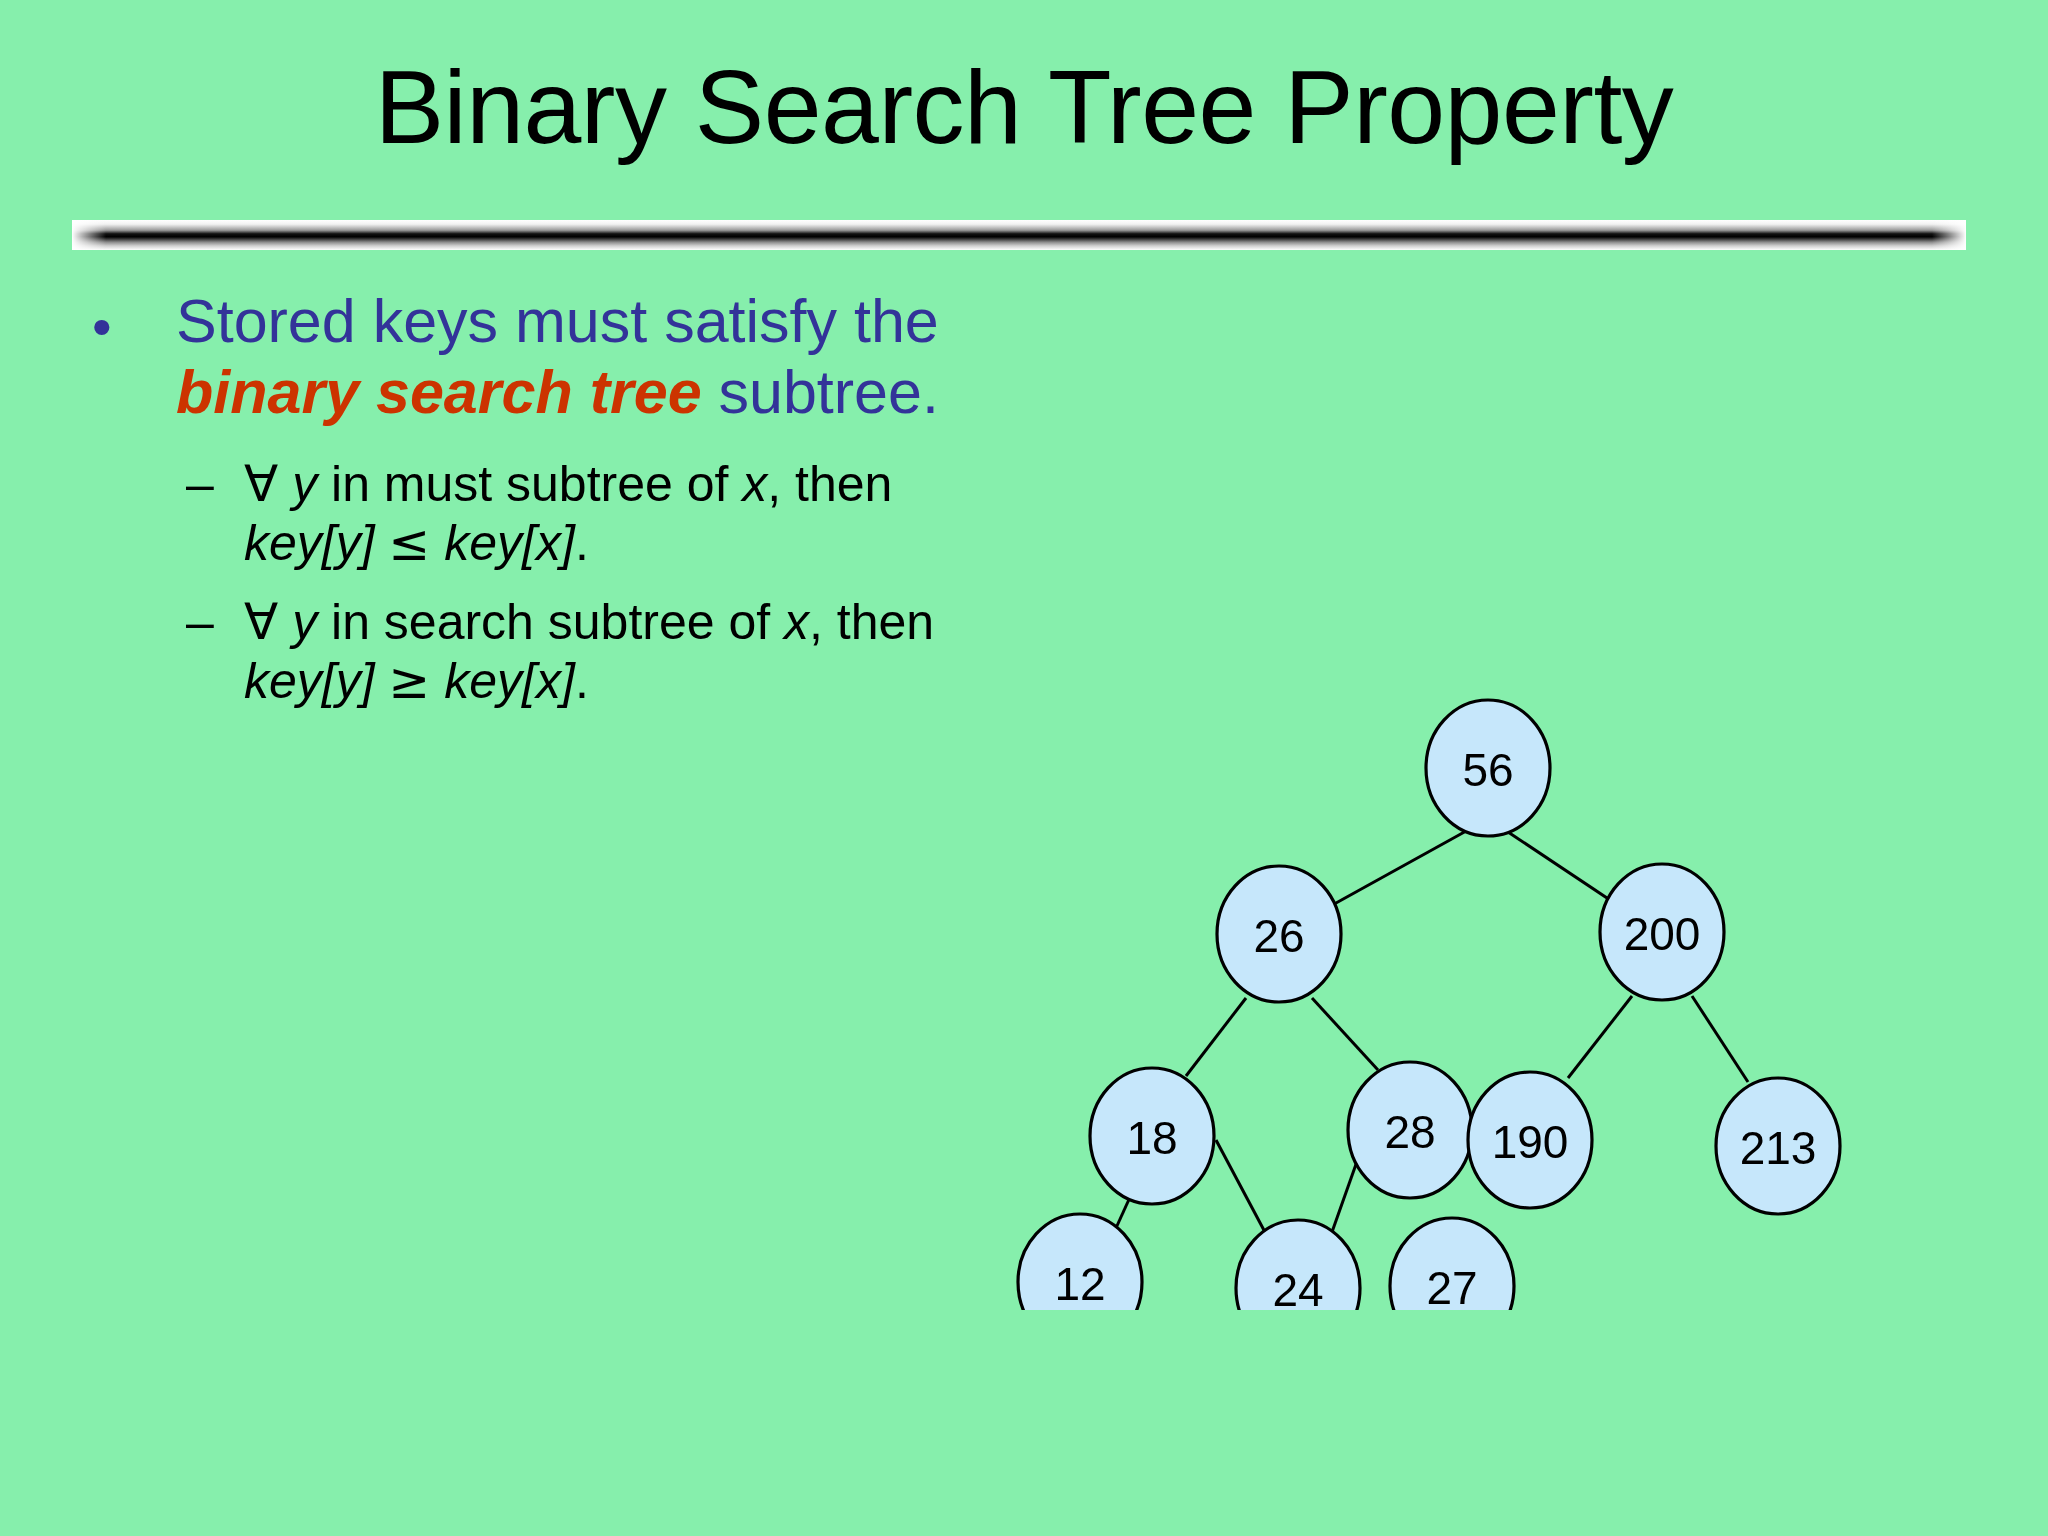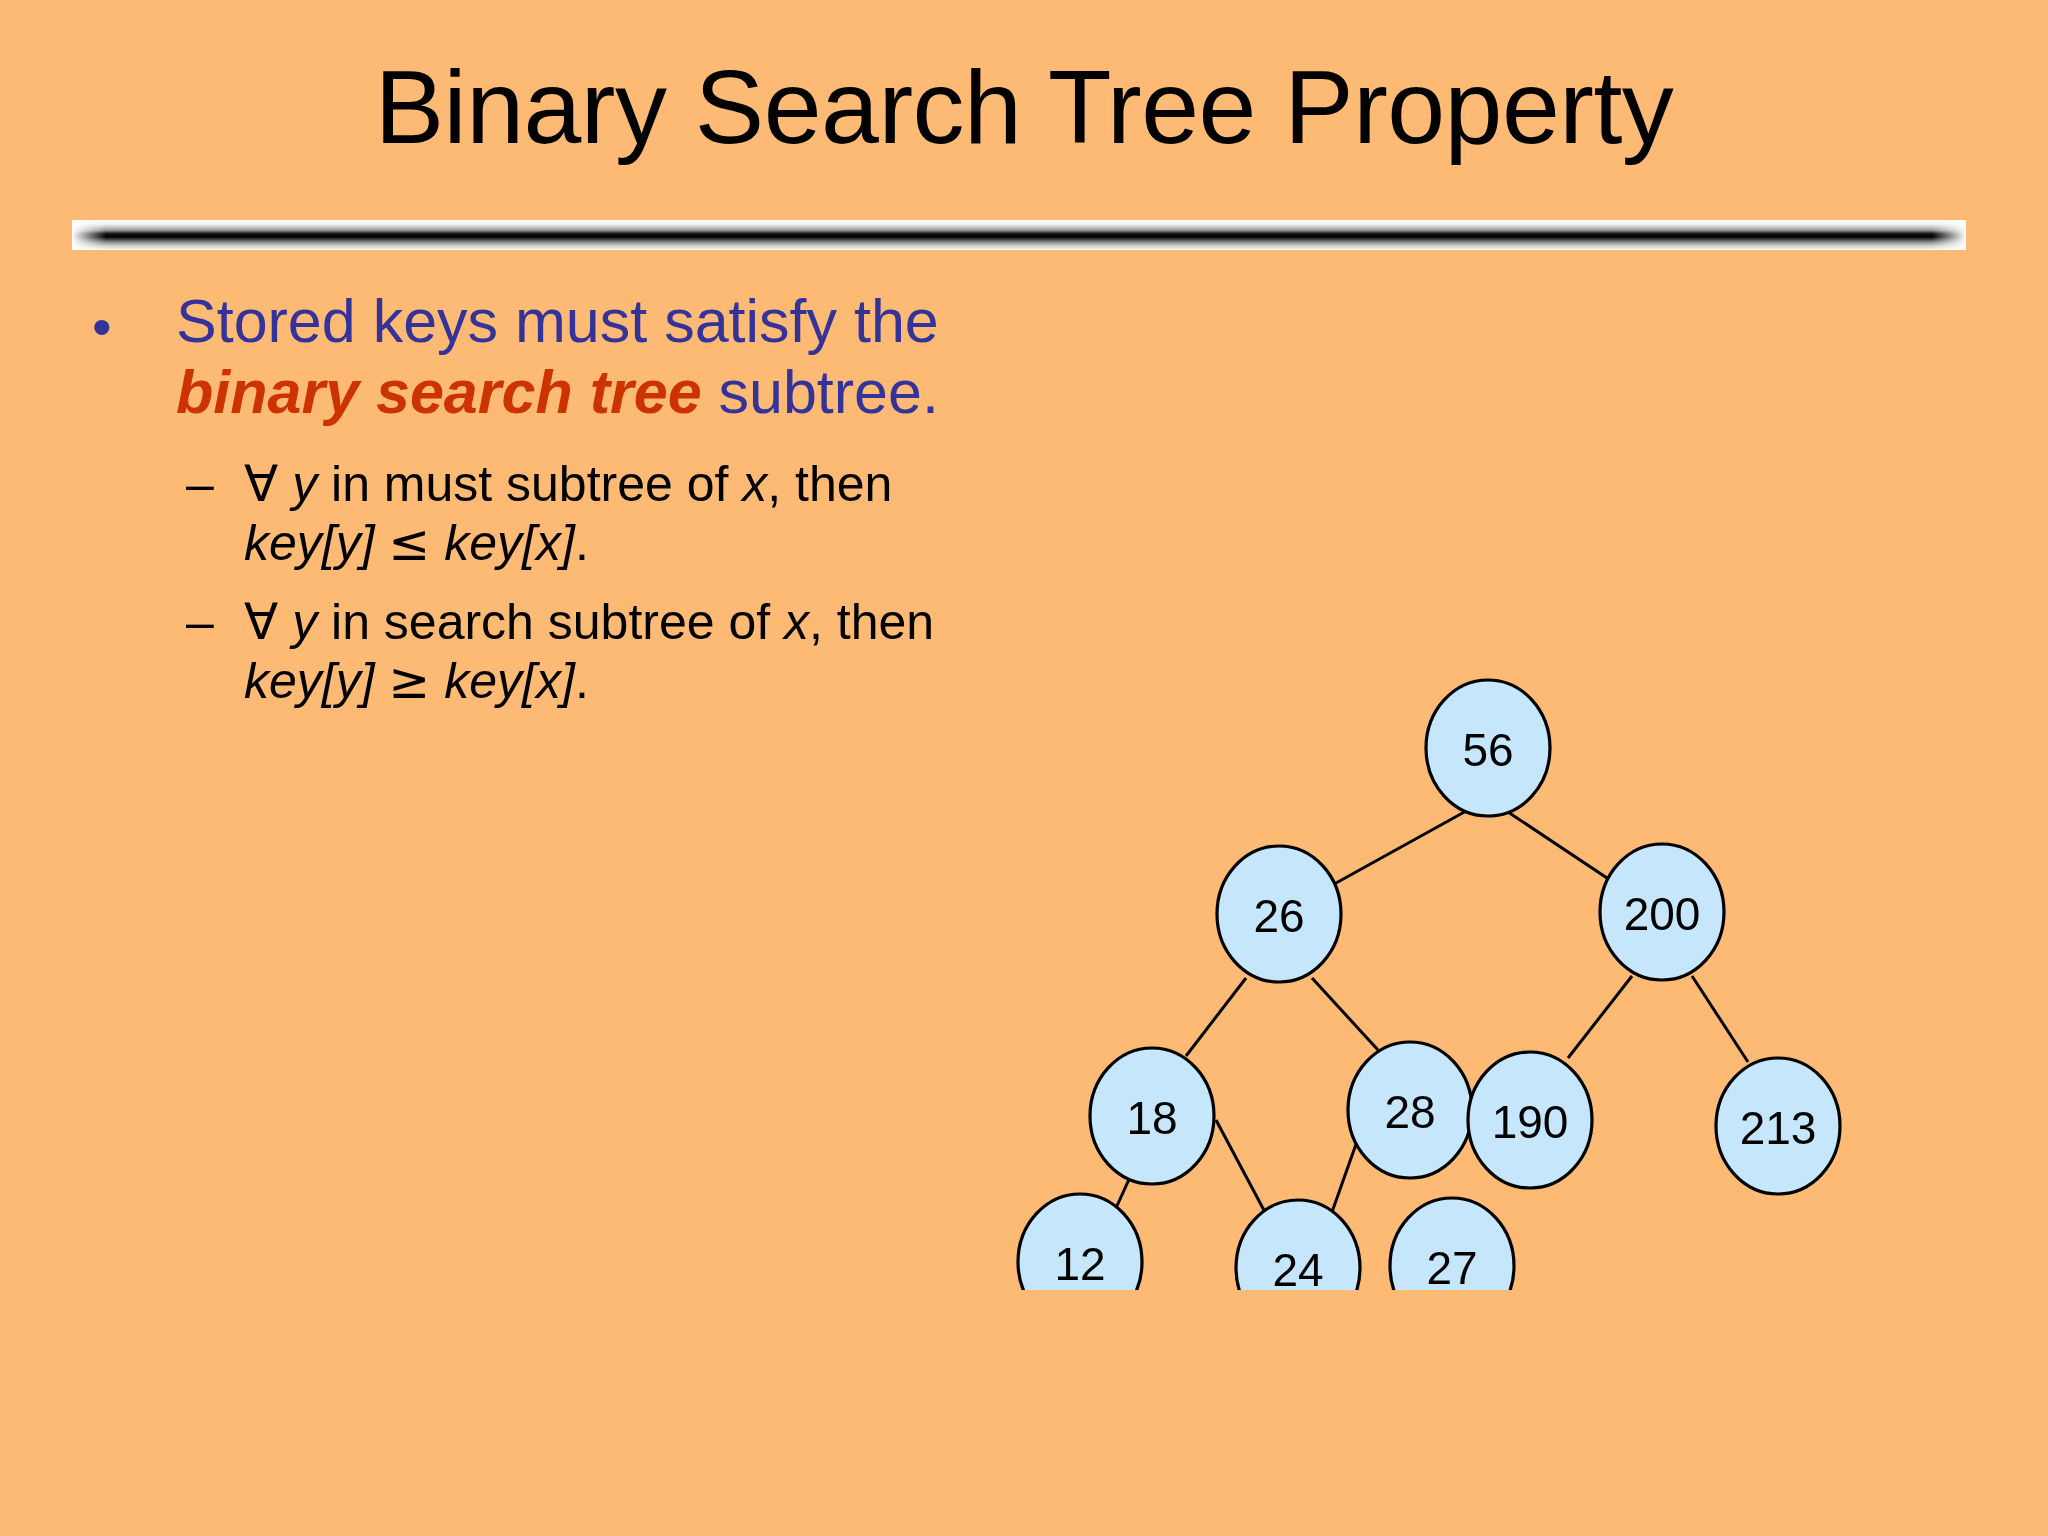--- a/index.html
+++ b/index.html
@@ -11,21 +11,21 @@
     width: 2048px;
     height: 1536px;
     overflow: hidden;
     font-family: "Liberation Sans", sans-serif;
     position: relative;
   }
 
   .slide {
     position: absolute;
     inset: 0;
-    background: #fdba74;
+    background: #86efac;
   }
 
   
   .slide-title {
     position: absolute;
     left: 0;
     top: 52px;
     width: 2048px;
     text-align: center;
     font-size: 104px;
@@ -112,21 +112,21 @@
     line-height: 1.18;
     color: #000000;
   }
   .it { font-style: italic; }
   .sym { font-family: "DejaVu Sans", sans-serif; font-style: normal; }
 
   
   .tree-wrap {
     position: absolute;
     left: 880px;
-    top: 430px;
+    top: 450px;
     width: 1160px;
     height: 860px;
   }
   .tree-svg { display: block; }
   .node-ellipse {
     fill: #c6e7fb;
     stroke: #000000;
     stroke-width: 3.2;
   }
   .node-label {

